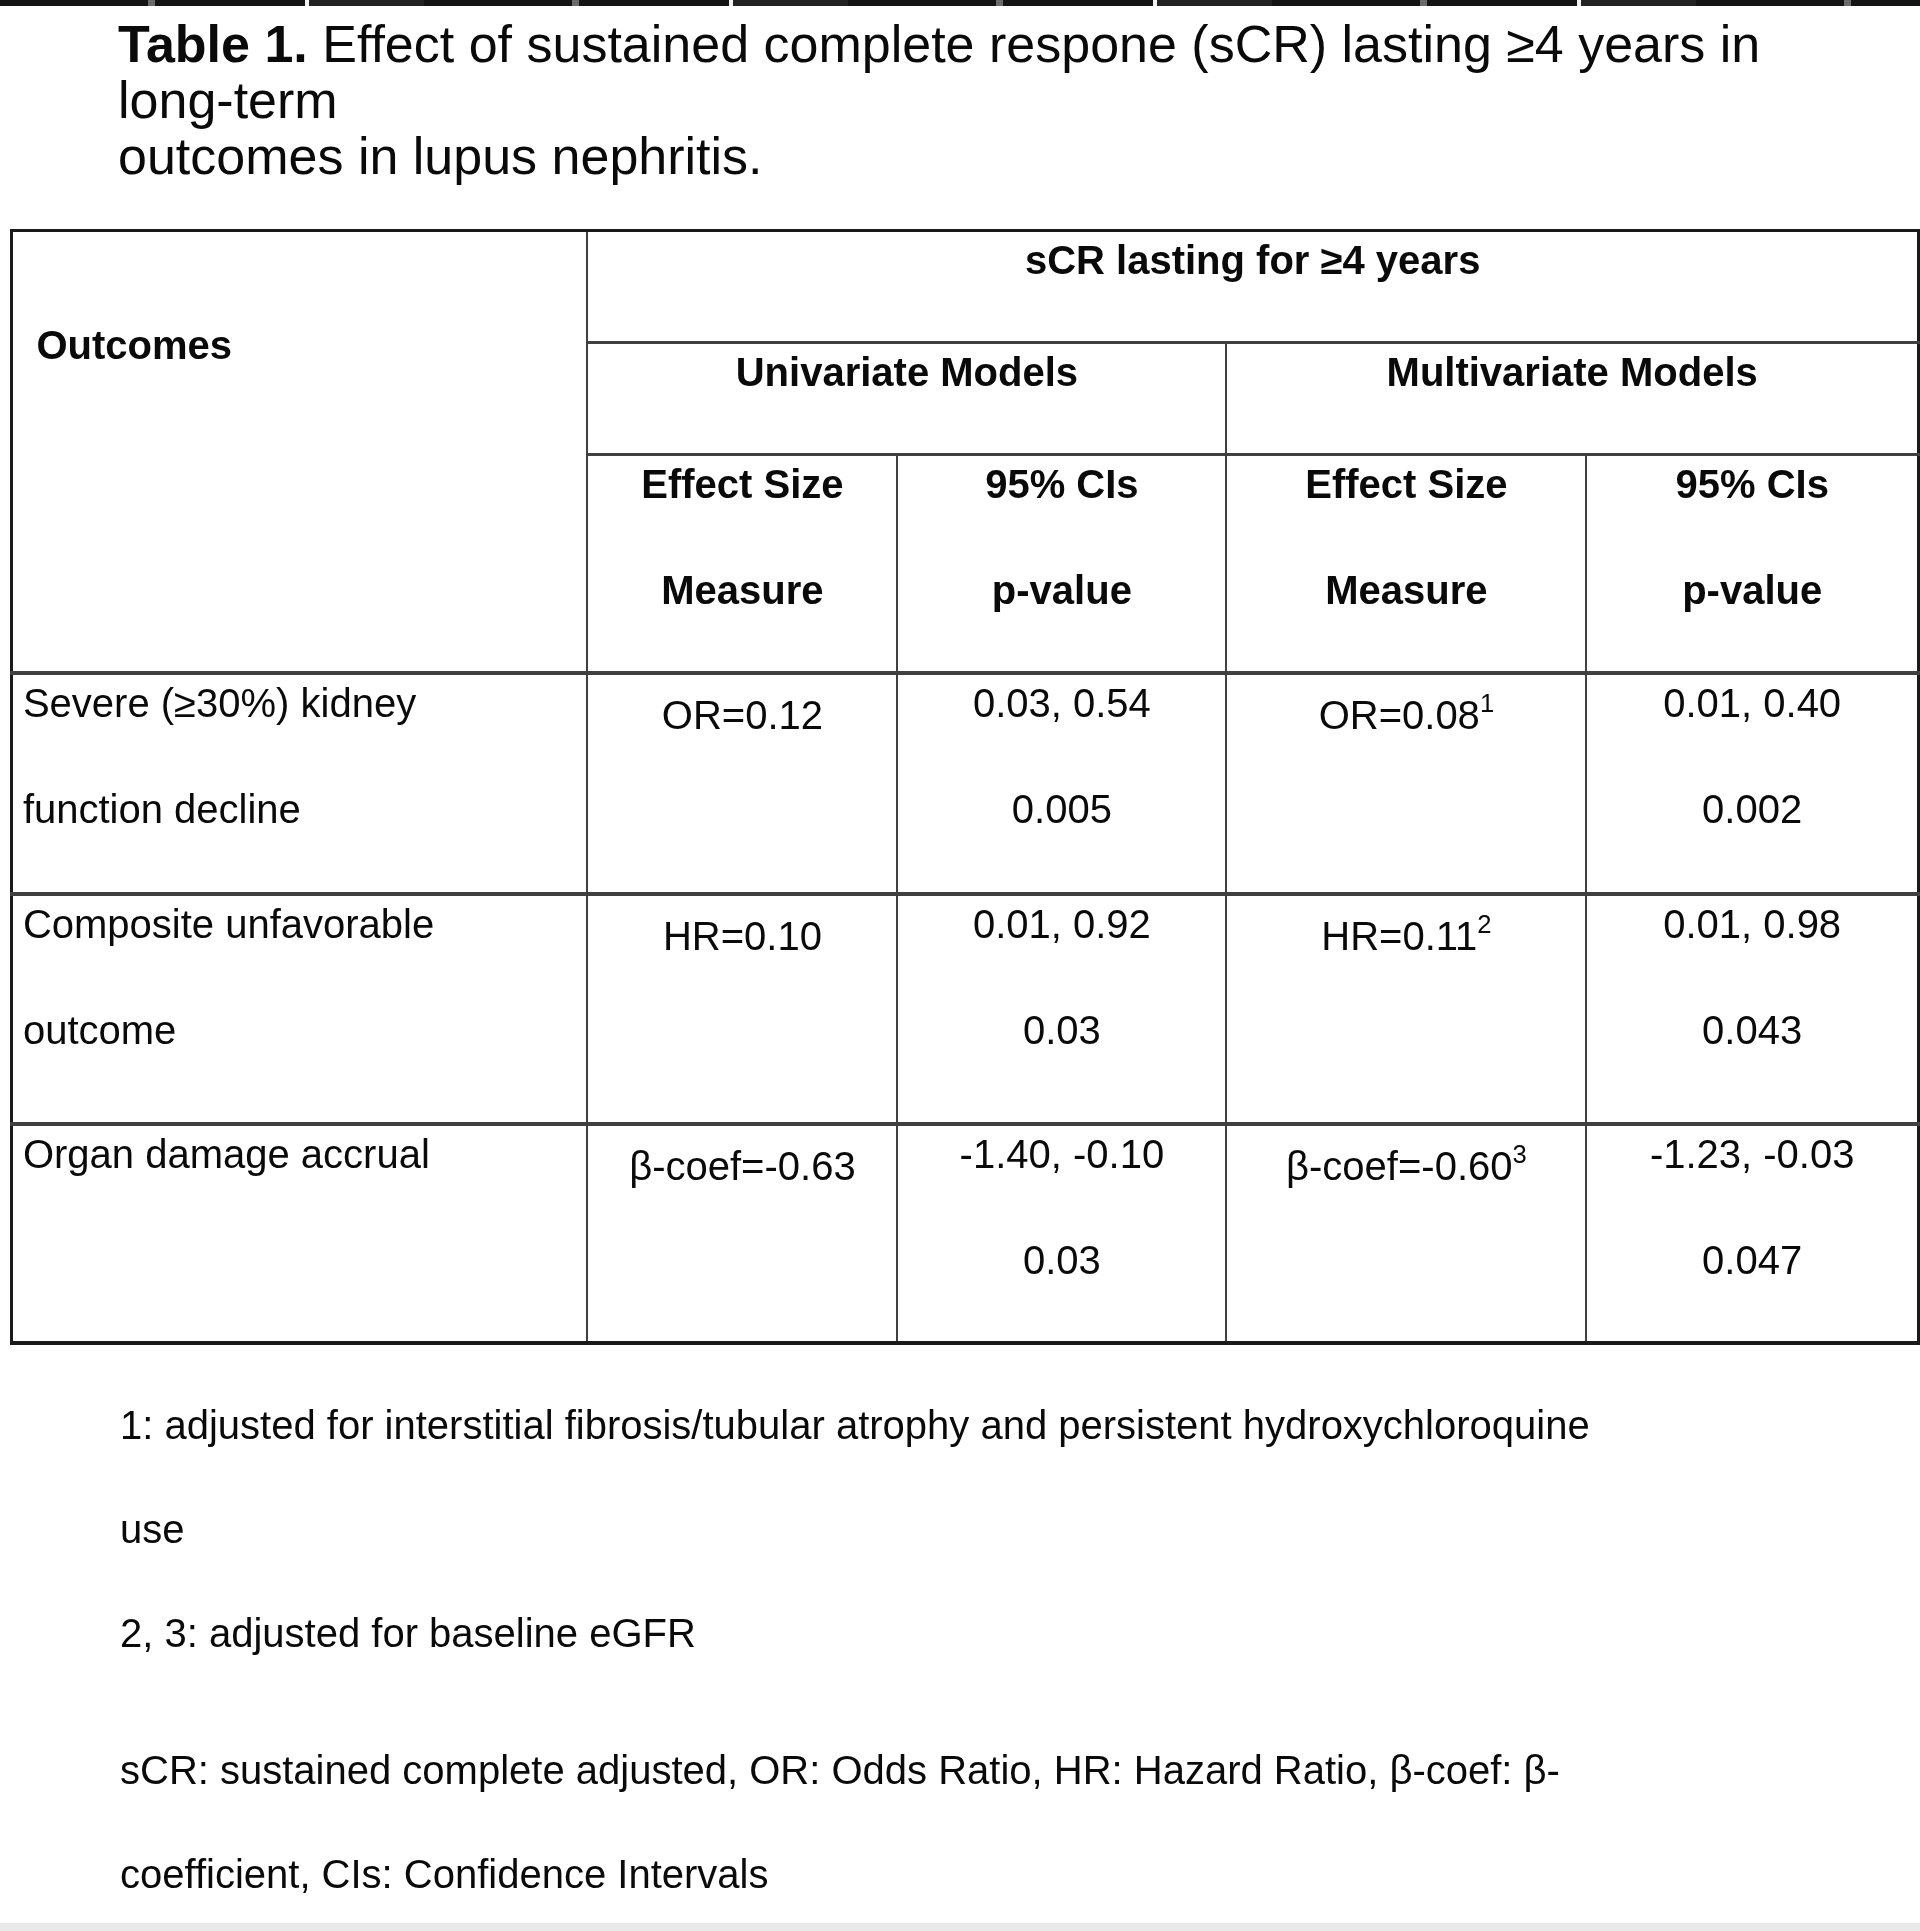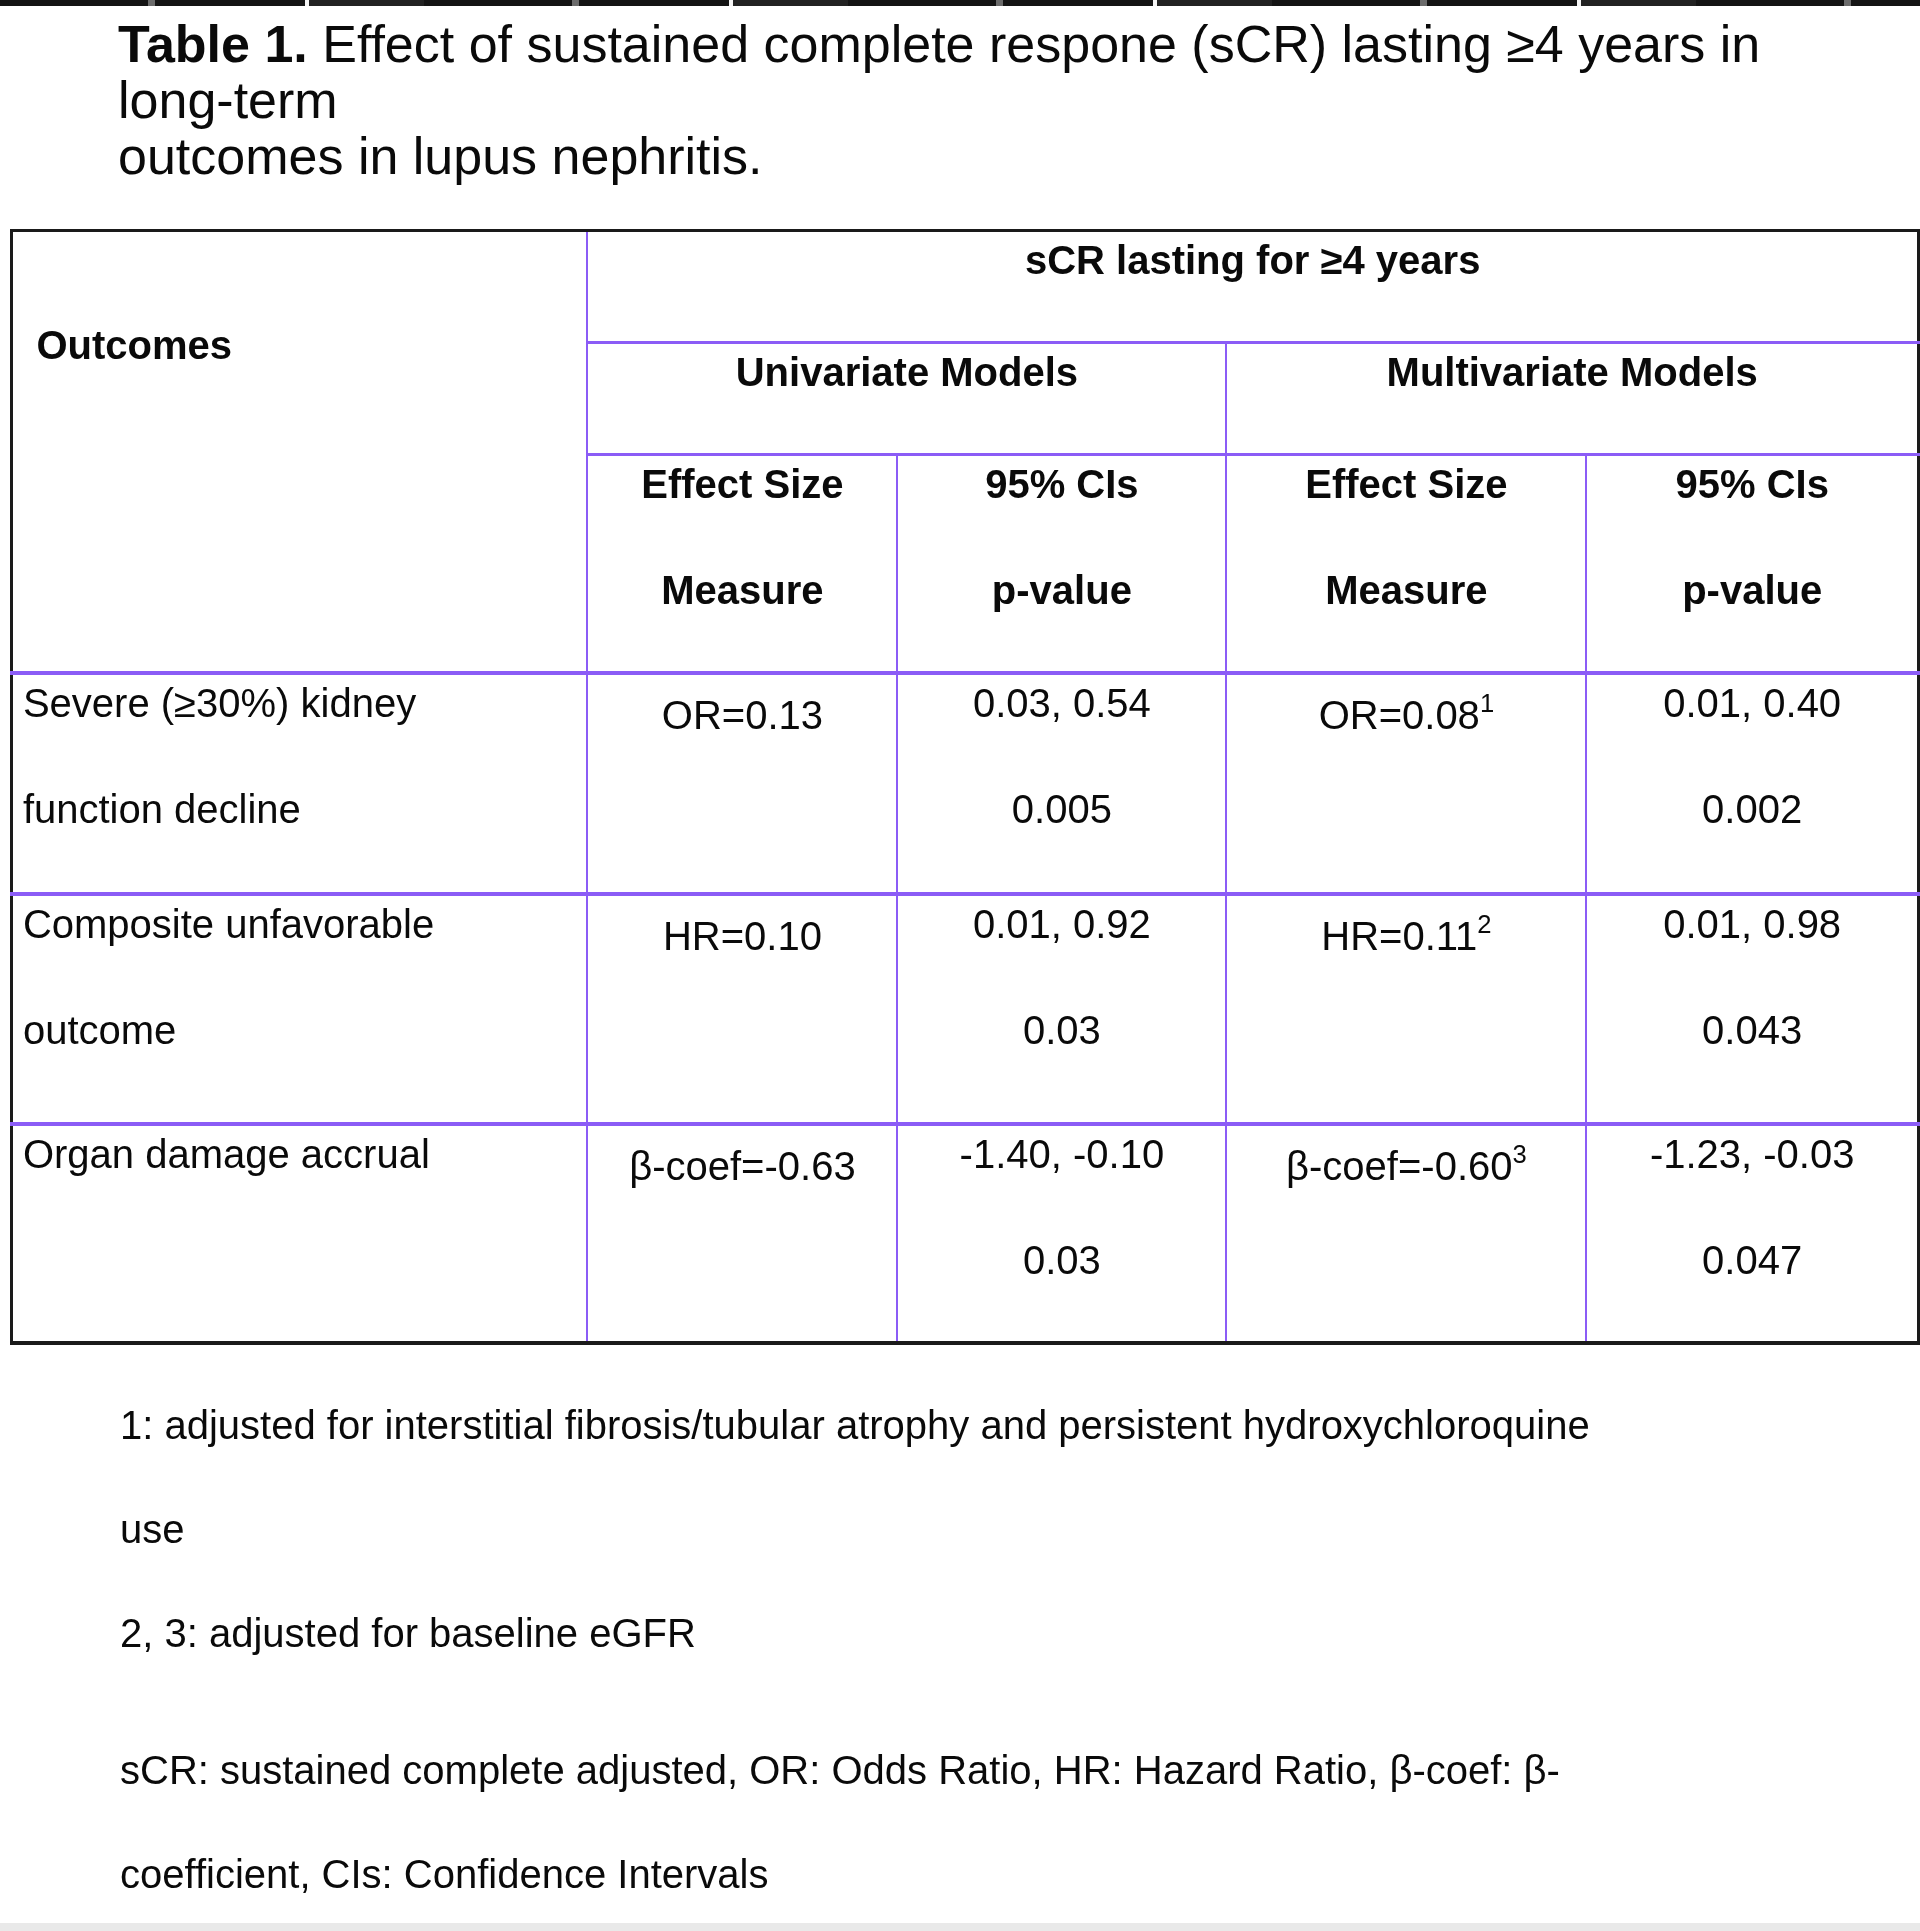--- a/index.html
+++ b/index.html
@@ -52,21 +52,21 @@
     left: 9.9px;
     top: 229px;
     width: 1907px;
     border-collapse: collapse;
     table-layout: fixed;
     border: 3px solid #1a1a1a;
     border-bottom-width: 4.9px;
     font-size: 40px;
   }
   .doc-table td {
-    border: 2px solid #8b5cf6;
+    border: 2px solid #404040;
     vertical-align: top;
     padding: 3px 5.9px 0 5.9px;
     overflow: hidden;
     margin-left: 12px;
   }
   .tline {
     height: 106px;
     line-height: 51px;
     margin: 0;
   }
@@ -166,21 +166,21 @@
         <div class="tline">p-value</div>
       </td>
     </tr>
 
     <tr class="r-body1">
       <td class="outcome-cell">
         <div class="tline">Severe (≥30%) kidney</div>
         <div class="tline">function decline</div>
       </td>
       <td class="center">
-        <div class="tline"><span>OR=0.13</span><span class="sup"></span></div>
+        <div class="tline"><span>OR=0.12</span><span class="sup"></span></div>
       </td>
       <td class="center">
         <div class="tline">0.03, 0.54</div>
         <div class="tline">0.005</div>
       </td>
       <td class="center">
         <div class="tline"><span>OR=0.08</span><span class="sup">1</span></div>
       </td>
       <td class="center">
         <div class="tline">0.01, 0.40</div>

